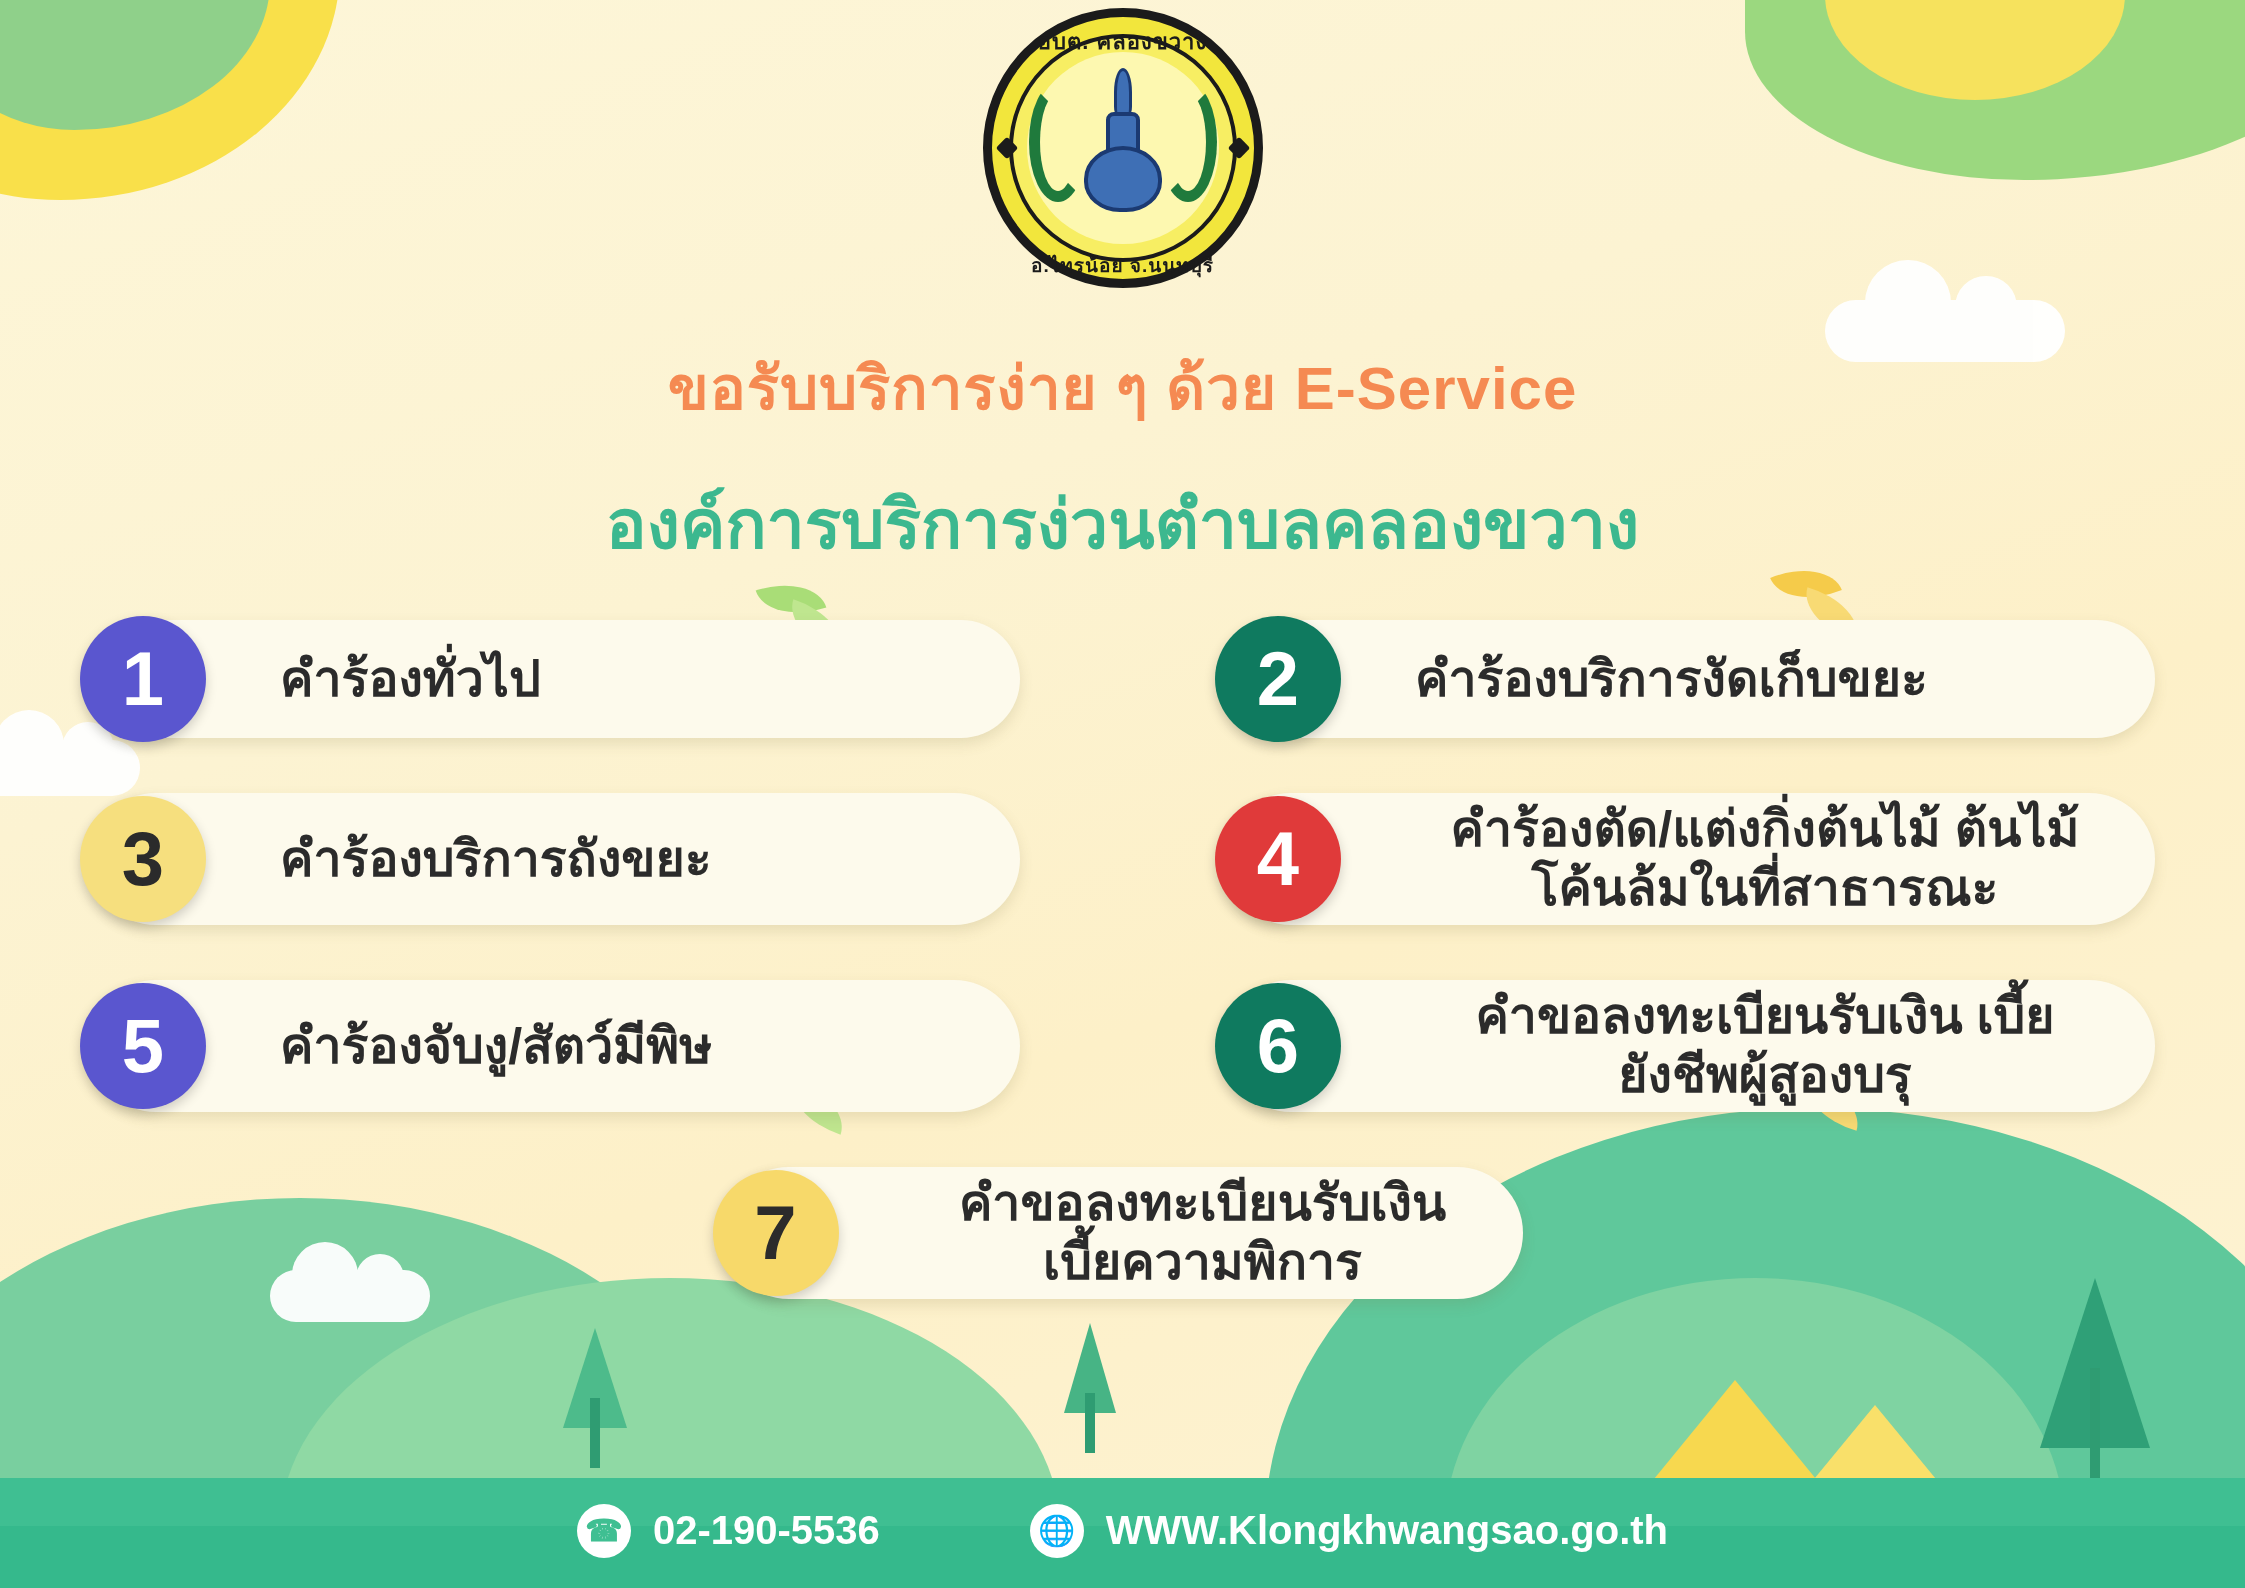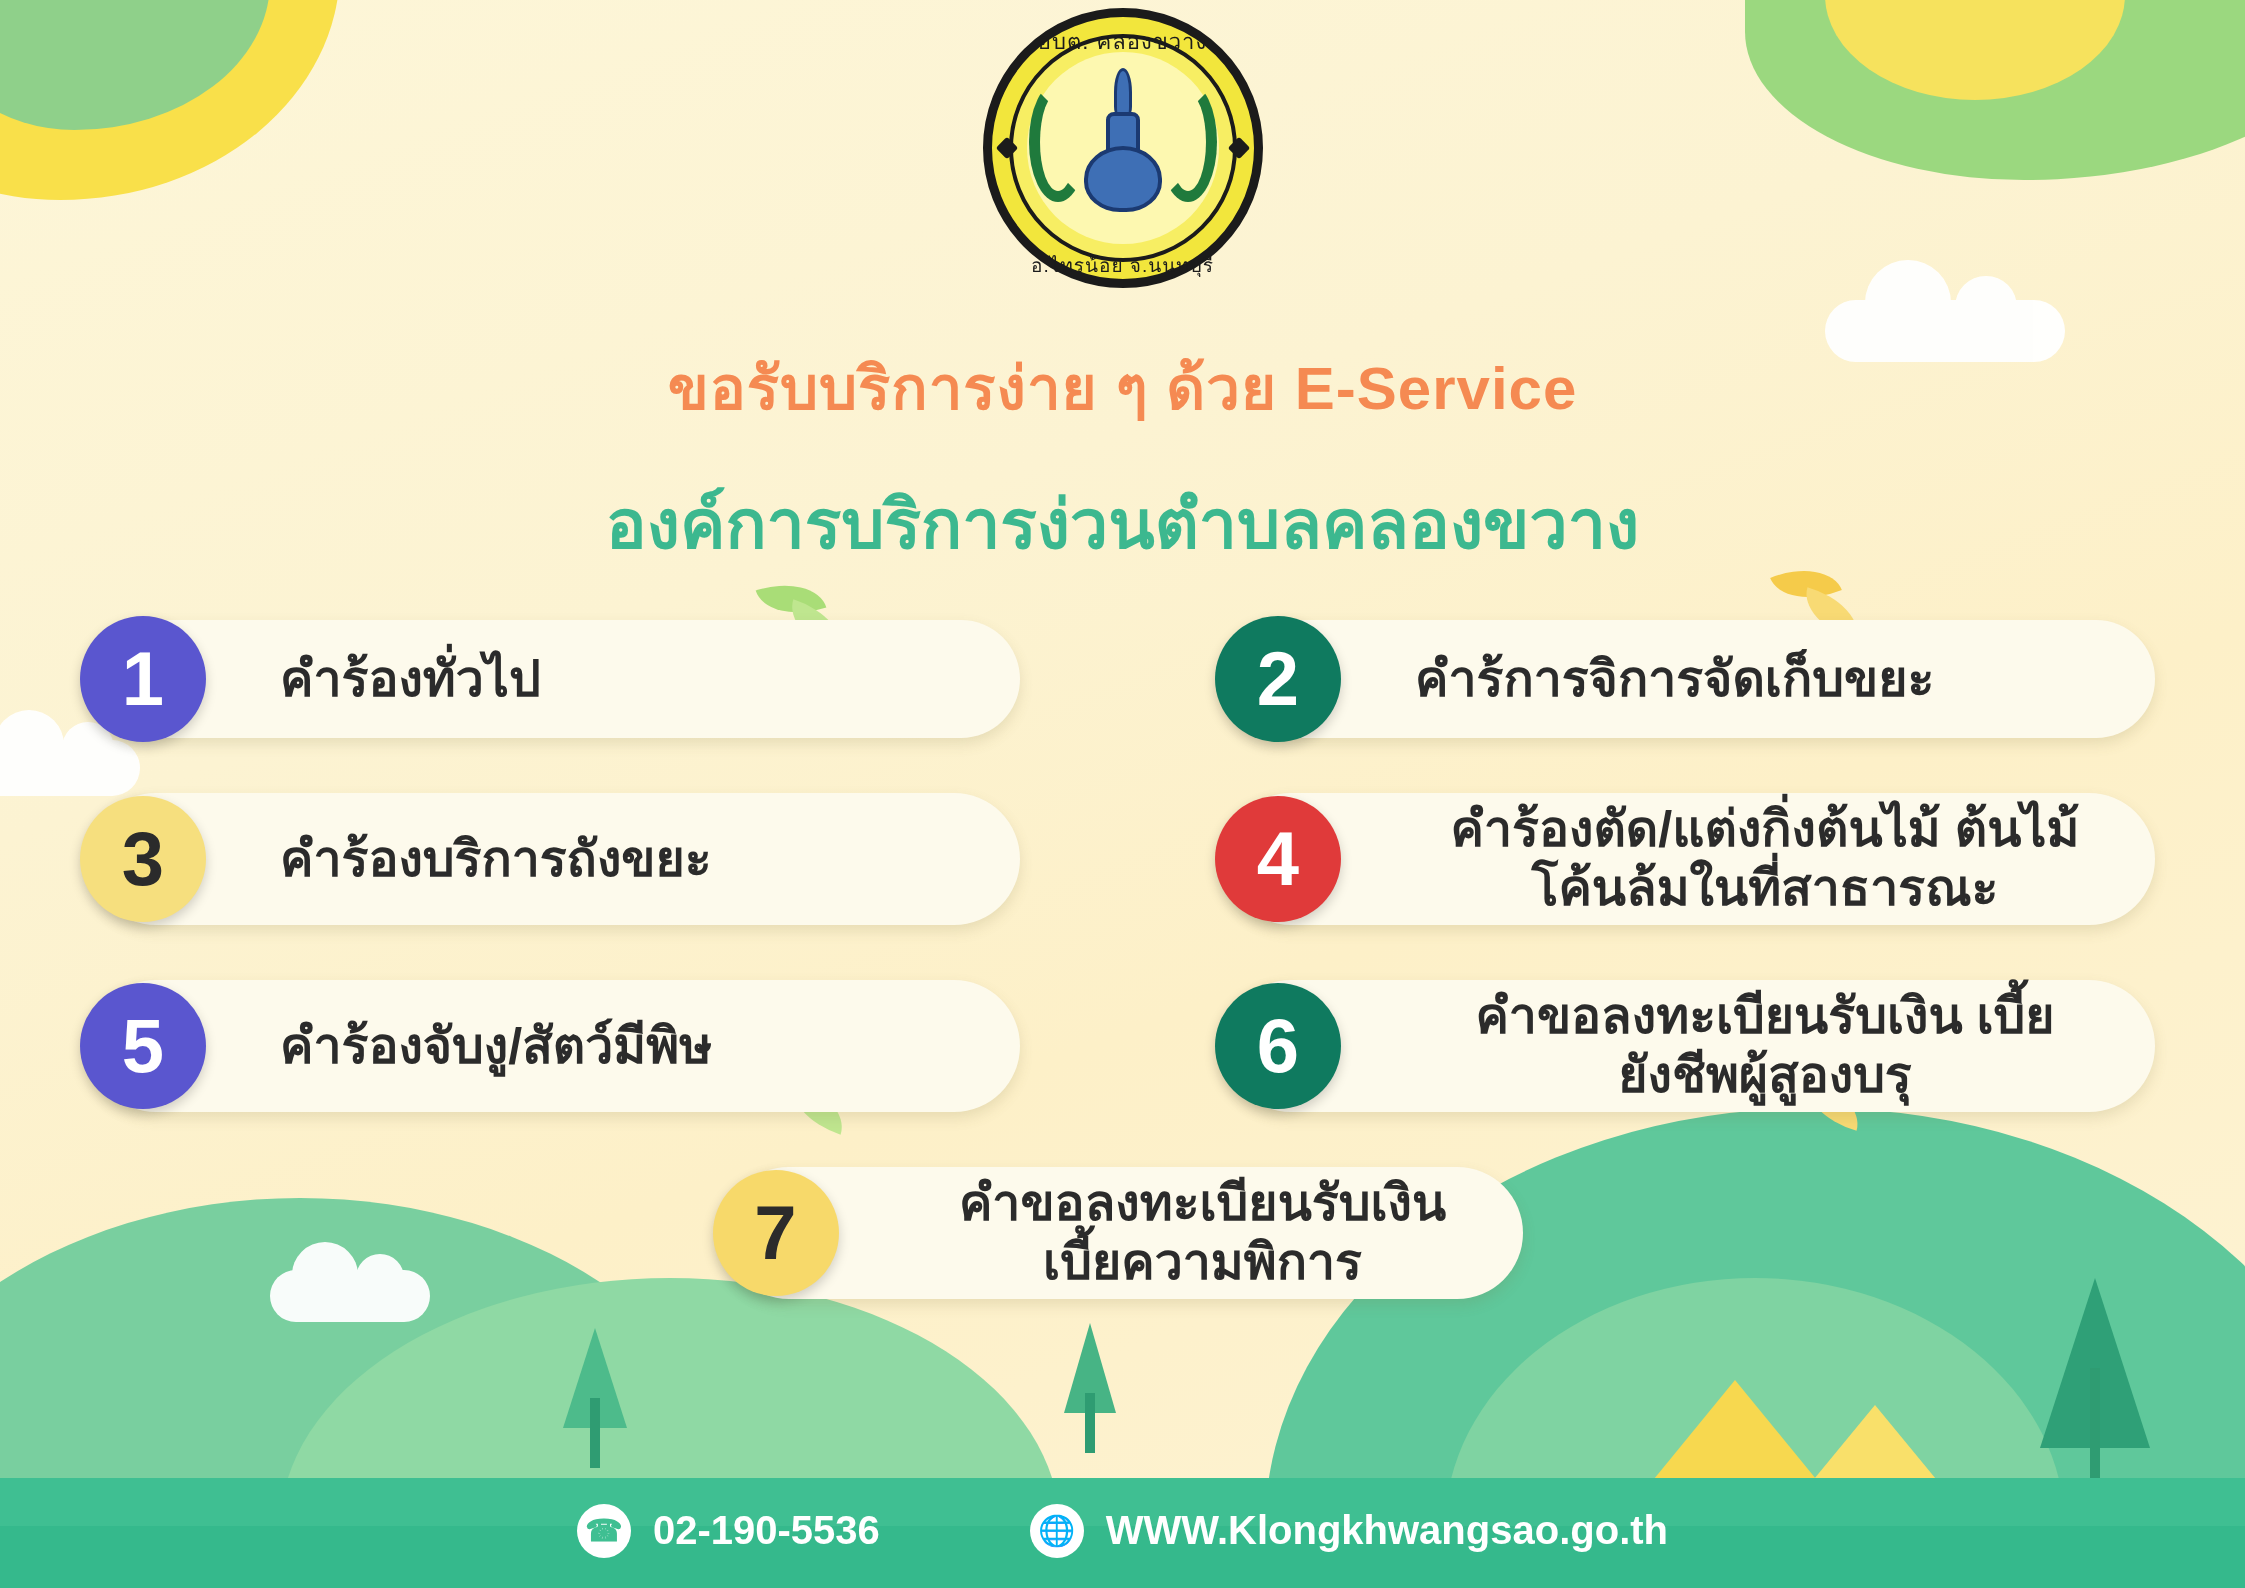--- a/index.html
+++ b/index.html
@@ -242,21 +242,21 @@
     border-right-color: transparent;
     border-top-color: transparent;
   }
   .wreath-l { left: 46px; }
   .wreath-r { right: 46px; transform: scaleX(-1); }
   .logo-text-top, .logo-text-bottom {
     position: absolute;
     left: 0; right: 0;
     text-align: center;
     color: #1b1b1b;
-    font-weight: normal;
+    font-weight: bold;
     font-size: 22px;
     letter-spacing: 1px;
   }
   .logo-text-top { top: 16px; }
   .logo-text-bottom { bottom: 8px; font-size: 19px; }
   .logo-dot {
     position: absolute;
     width: 16px; height: 16px;
     background: #1b1b1b;
     top: 50%;
@@ -475,21 +475,21 @@
 
   <div class="cards">
 
     <div class="row">
       <div class="card">
         <div class="badge b1">1</div>
         <div class="card-label">คำร้องทั่วไป</div>
       </div>
       <div class="card">
         <div class="badge b2">2</div>
-        <div class="card-label">คำร้การจิการจัดเก็บขยะ</div>
+        <div class="card-label">คำร้องบริการงัดเก็บขยะ</div>
       </div>
     </div>
 
     <div class="row">
       <div class="card">
         <div class="badge b3">3</div>
         <div class="card-label">คำร้องบริการถังขยะ</div>
       </div>
       <div class="card two-line center-text">
         <div class="badge b4">4</div>

